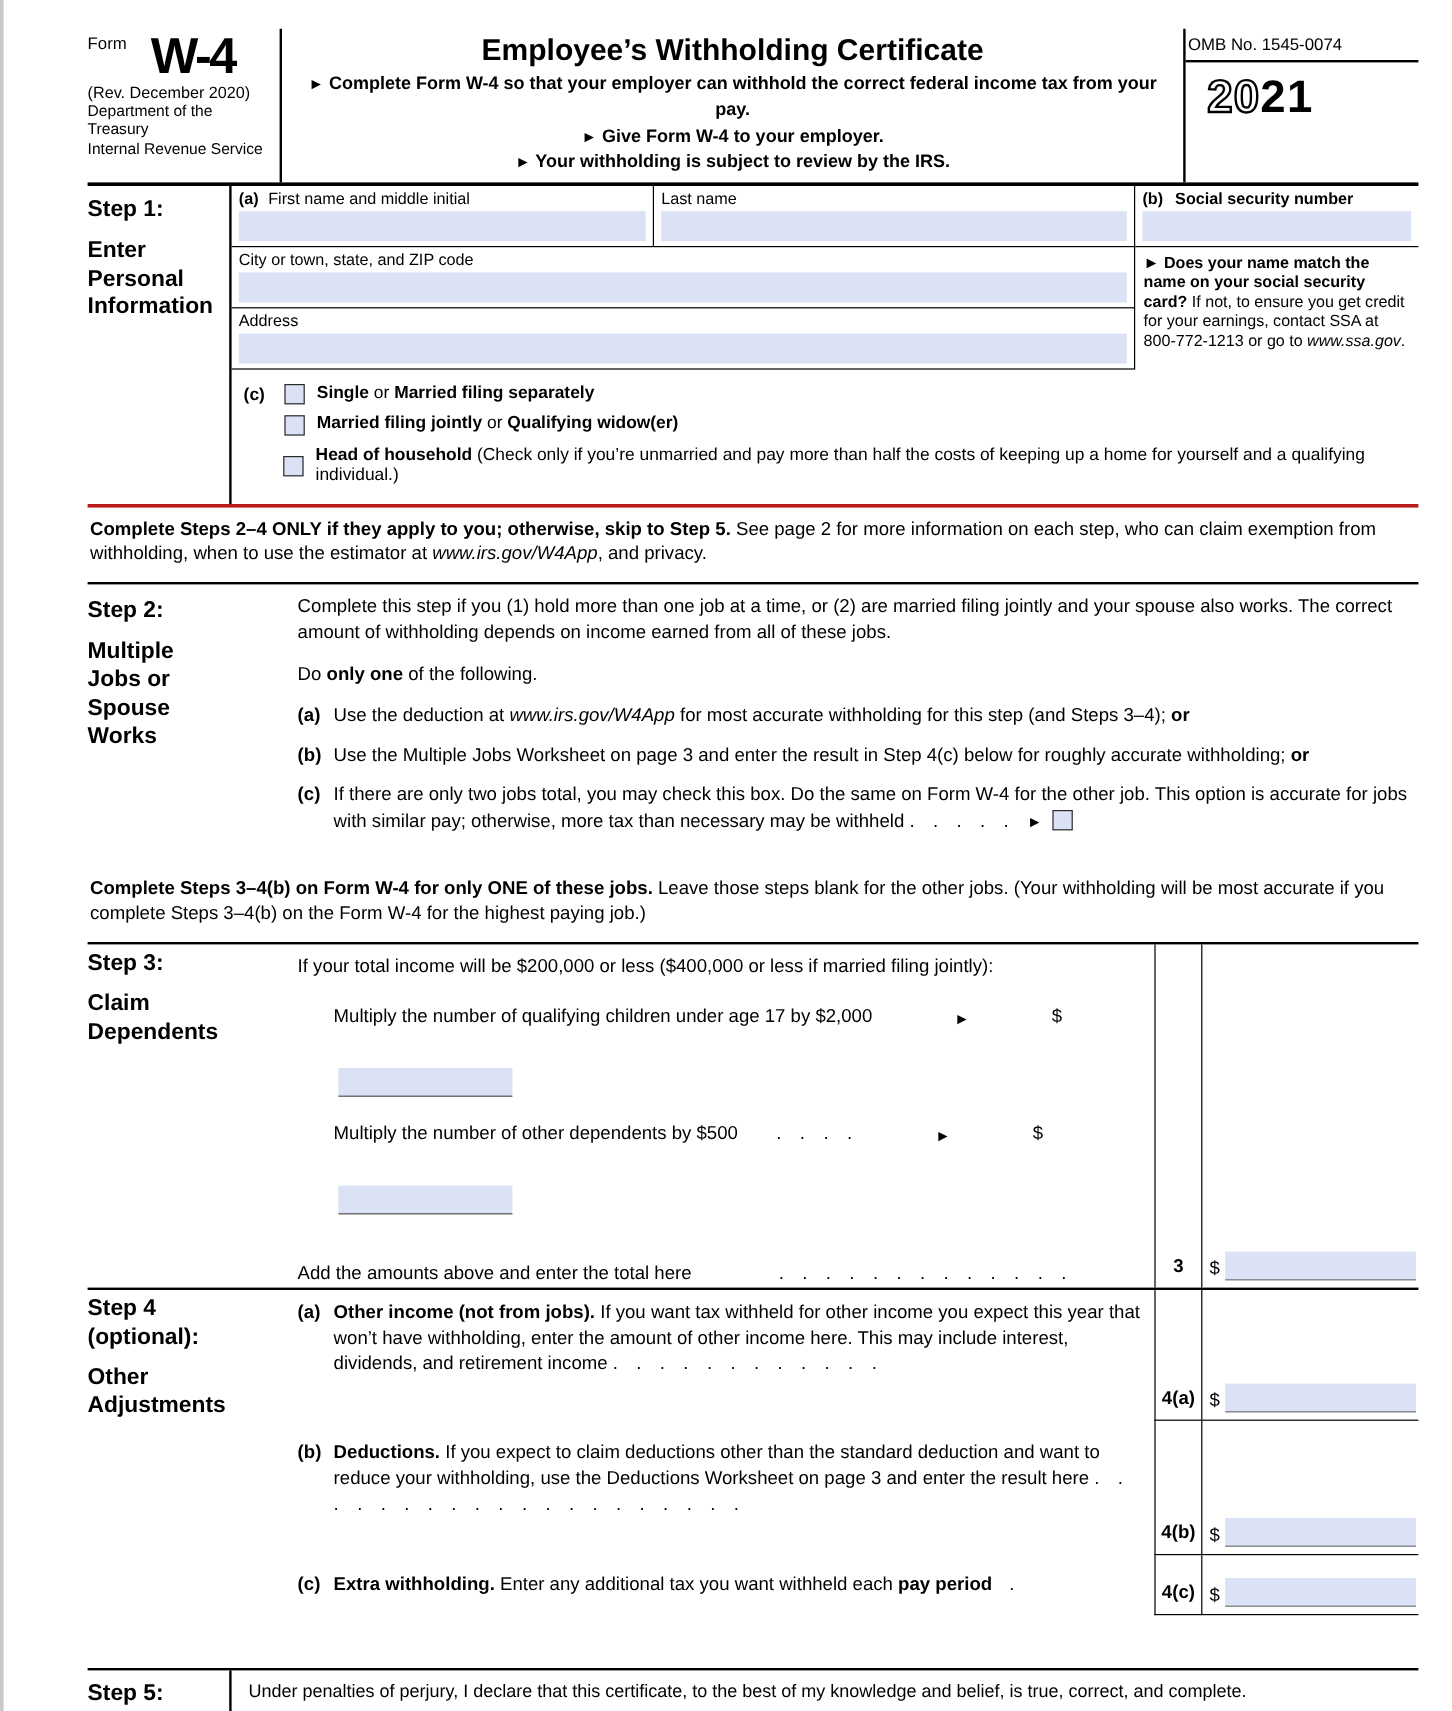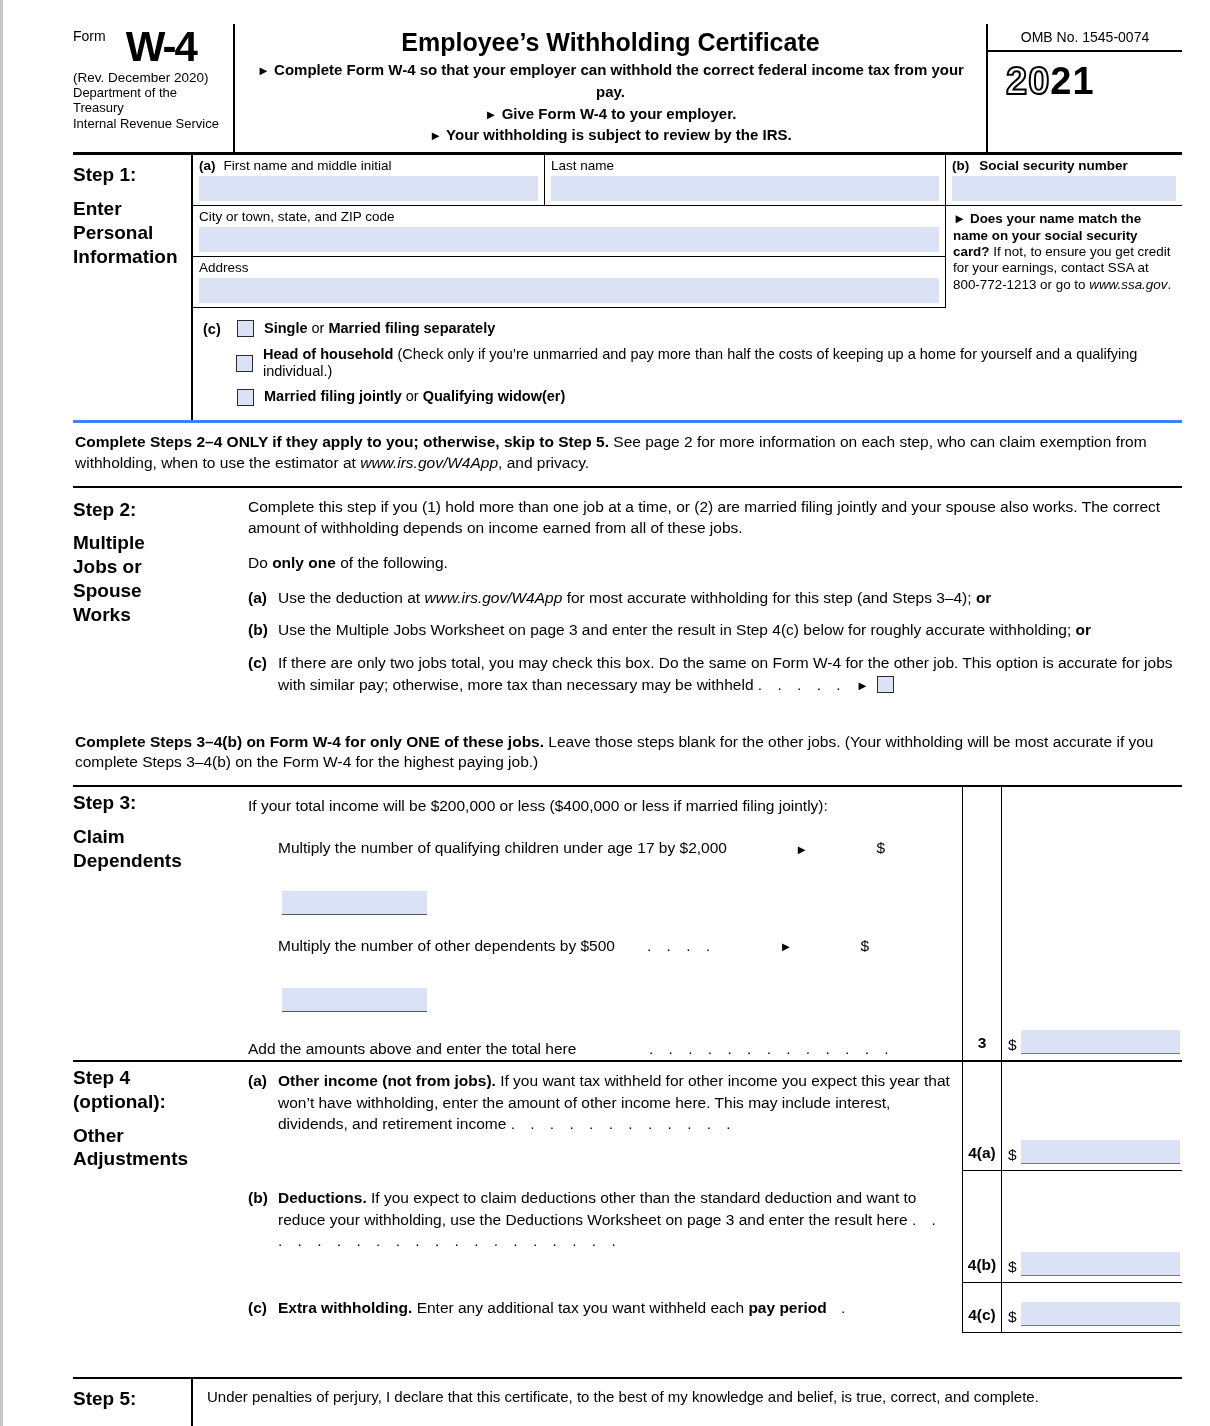--- a/index.html
+++ b/index.html
@@ -13,26 +13,26 @@
   .h-left { width: 160px; padding: 4px 6px 4px 0; }
   .h-form-row { display: flex; align-items: flex-start; gap: 20px; }
   .h-form-label { font-size: 14px; }
   .h-form-number { font-size: 42px; font-weight: bold; letter-spacing: -2px; line-height: 0.9; }
   .h-rev { font-size: 13.5px; margin-top: 4px; }
   .h-dept { font-size: 13px; line-height: 1.2; }
   .h-center { flex: 1; border-left: 2px solid #000; text-align: center; padding: 4px 8px 6px; }
   .h-title { font-size: 25px; font-weight: bold; margin-bottom: 2px; }
   .h-bullet { font-size: 15px; font-weight: bold; line-height: 1.45; }
   .h-right { width: 196px; border-left: 2px solid #000; display: flex; flex-direction: column; }
-  .h-omb { font-size: 14px; text-align: center; padding: 5px 2px; border-bottom: 2px solid #000; }
+  .h-omb { font-size: 14px; padding: 5px 2px; border-bottom: 2px solid #000; }
   .h-year { font-size: 38px; font-weight: bold; padding: 8px 0 0 18px; letter-spacing: 1px; }
   .h-year-outline { color: #fff; -webkit-text-stroke: 2px #000; font-weight: bold; }
 
   
-  .step1 { display: flex; border-bottom: 3px solid #3b82f6; }
+  .step1 { display: flex; border-bottom: 3px solid #b91c1c; }
   .s1-left { width: 118px; padding-top: 8px; }
   .step-title { font-size: 19px; font-weight: bold; line-height: 1.25; }
   .step-sub { font-size: 19px; font-weight: bold; line-height: 1.25; margin-top: 10px; }
   .s1-right { flex: 1; border-left: 2px solid #000; }
   .s1-grid { display: flex; }
   .s1-fields { flex: 1; }
   .f-row { display: flex; border-bottom: 1px solid #000; }
   .f-cell { padding: 3px 6px 4px; }
   .f-label { font-size: 13.5px; display: flex; gap: 8px; }
   .f-input { height: 25px; background: #dbe2f6; margin-top: 3px; }
@@ -166,26 +166,26 @@
       </div>
       <div class="checks">
         <div class="check-row">
           <span class="c-tag">(c)</span>
           <span class="checkbox"></span>
           <span class="check-text"><span class="b">Single</span><span> or </span><span class="b">Married filing separately</span></span>
         </div>
         <div class="check-row">
           <span class="c-tag"></span>
           <span class="checkbox"></span>
-          <span class="check-text"><span class="b">Head of household</span><span> (Check only if you’re unmarried and pay more than half the costs of keeping up a home for yourself and a qualifying individual.)</span></span>
+          <span class="check-text"><span class="b">Married filing jointly</span><span> or </span><span class="b">Qualifying widow(er)</span></span>
         </div>
         <div class="check-row">
           <span class="c-tag"></span>
           <span class="checkbox"></span>
-          <span class="check-text"><span class="b">Married filing jointly</span><span> or </span><span class="b">Qualifying widow(er)</span></span>
+          <span class="check-text"><span class="b">Head of household</span><span> (Check only if you’re unmarried and pay more than half the costs of keeping up a home for yourself and a qualifying individual.)</span></span>
         </div>
       </div>
     </div>
   </div>
 
   <div class="para rule-b"><span class="b">Complete Steps 2–4 ONLY if they apply to you; otherwise, skip to Step 5.</span><span> See page 2 for more information on each step, who can claim exemption from withholding, when to use the estimator at </span><span class="i">www.irs.gov/W4App</span><span>, and privacy.</span></div>
 
   <div class="step2">
     <div class="s2-left">
       <div class="step-title">Step 2:</div>
@@ -217,21 +217,21 @@
       <div class="step-sub" style="max-width:130px">Claim Dependents</div>
     </div>
     <div class="t-content">
       <div>If your total income will be $200,000 or less ($400,000 or less if married filing jointly):</div>
       <div class="s3-line">
         <span>Multiply the number of qualifying children under age 17 by $2,000</span>&nbsp;<span class="arrow">►</span>&nbsp;<span>$</span><span class="inline-field"></span>
       </div>
       <div class="s3-line">
         <span>Multiply the number of other dependents by $500</span><span class="dots"> . . . . </span>&nbsp;<span class="arrow">►</span>&nbsp;<span>$</span><span class="inline-field"></span>
       </div>
-      <div class="s3-line" style="margin-left:0;margin-top:26px">
+      <div class="s3-line" style="margin-left:0;margin-top:39px">
         <span>Add the amounts above and enter the total here</span>&nbsp;&nbsp;<span class="dots">. . . . . . . . . . . . .</span>
       </div>
     </div>
     <div class="numcol">3</div>
     <div class="amtcol">
         <span>$</span>
         <span class="amt-field"></span>
       </div>
   </div>
 

